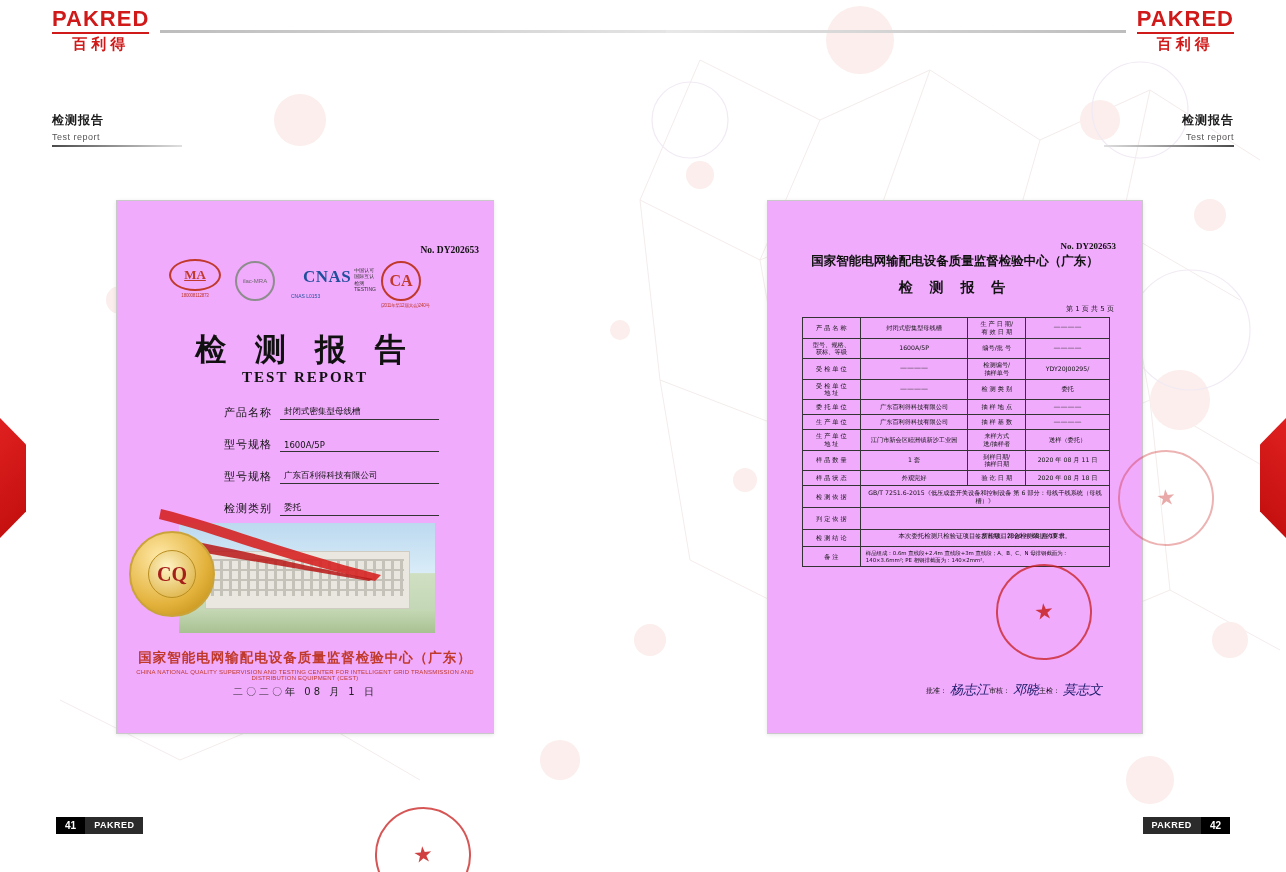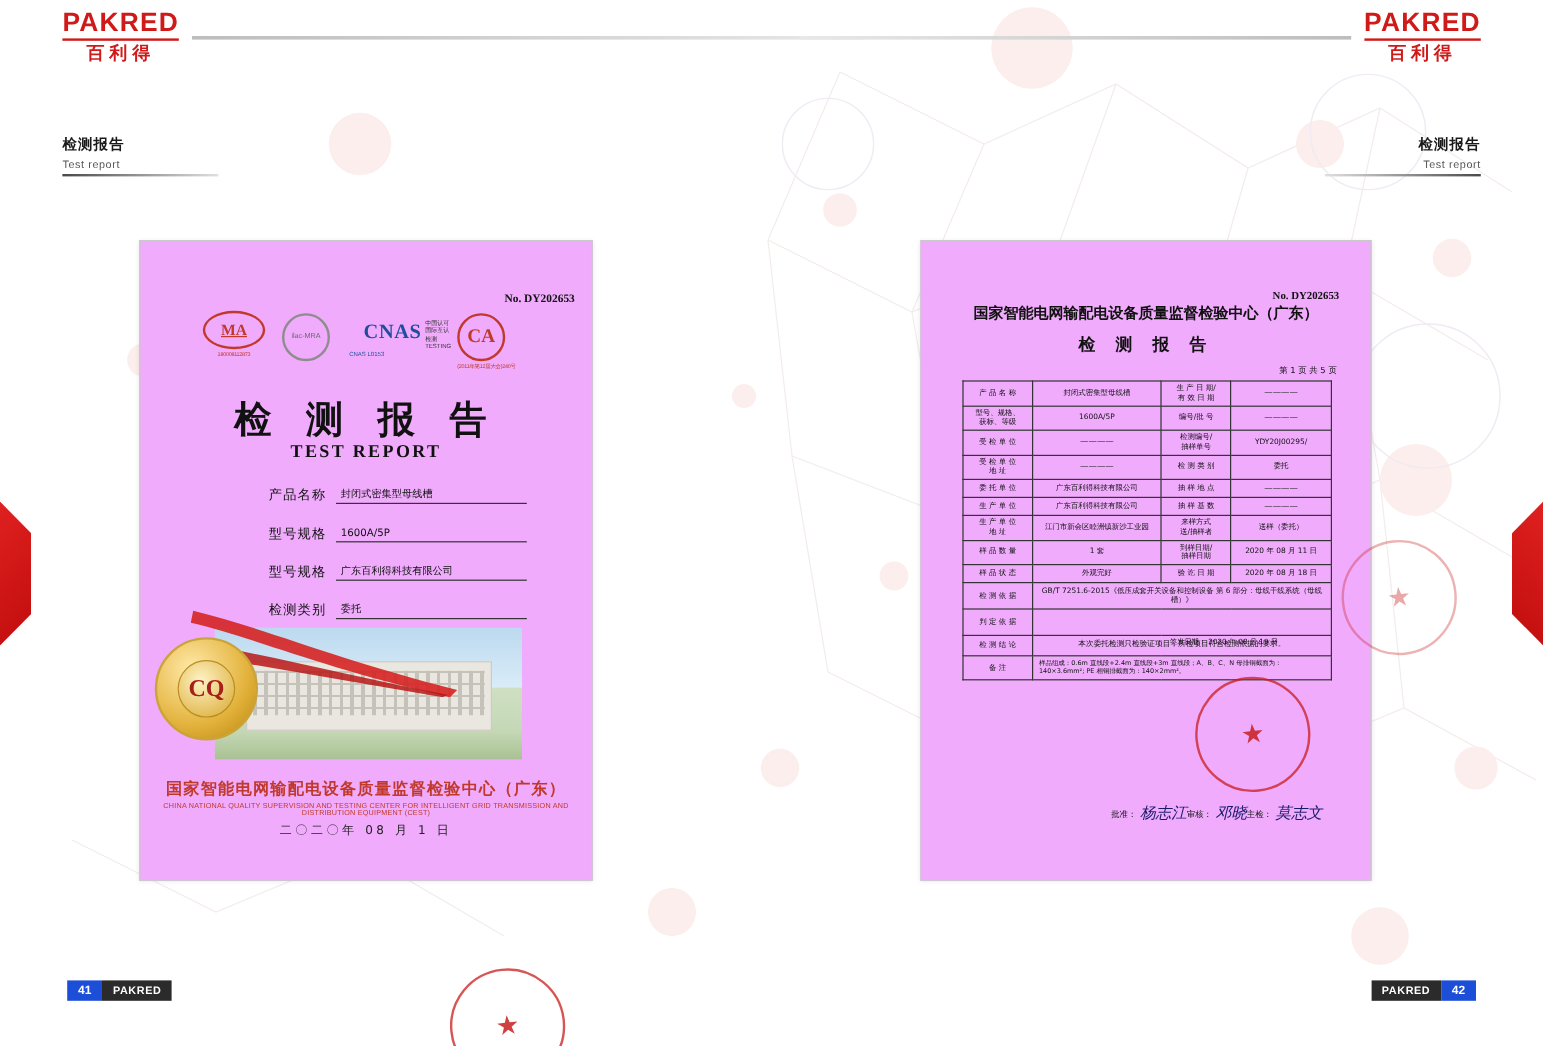--- a/index.html
+++ b/index.html
@@ -252,27 +252,27 @@
   .remark-box { height:30px; text-align:left !important; padding:3px 5px !important; font-size:5.4px; line-height:1.5; }
 
   .signatures {
     position:absolute; left:44px; top:470px; width:290px;
     display:flex; justify-content:flex-end;
     font-family:"DejaVu Sans", sans-serif; font-size:7px; color:#111;
   }
   .sig { display:flex; align-items:flex-end; gap:3px; }
   .sig .hand {
     font-family:"Liberation Serif", serif;
-    font-size:13px; font-style:italic; color:#1a1a6a; line-height:1;
+    font-size:13px; font-style:italic; color:#1a1a6a; line-height:1;margin-top:12px;
   }
 
   
   .foot { position:absolute; bottom:38px; display:flex; align-items:center; height:17px; }
   .foot .num {
-    background:#1d4ed8; color:#fff; font-size:10px; font-weight:bold;
+    background:#000000; color:#fff; font-size:10px; font-weight:bold;
     padding:2px 9px; line-height:13px;
   }
   .foot .brand {
     background:#2b2b2b; color:#fff; font-size:9px; font-weight:bold;
     letter-spacing:.5px; padding:2px 9px; line-height:13px;
   }
   .foot-left { left:56px; }
   .foot-right { right:56px; }
 </style>
 </head>

